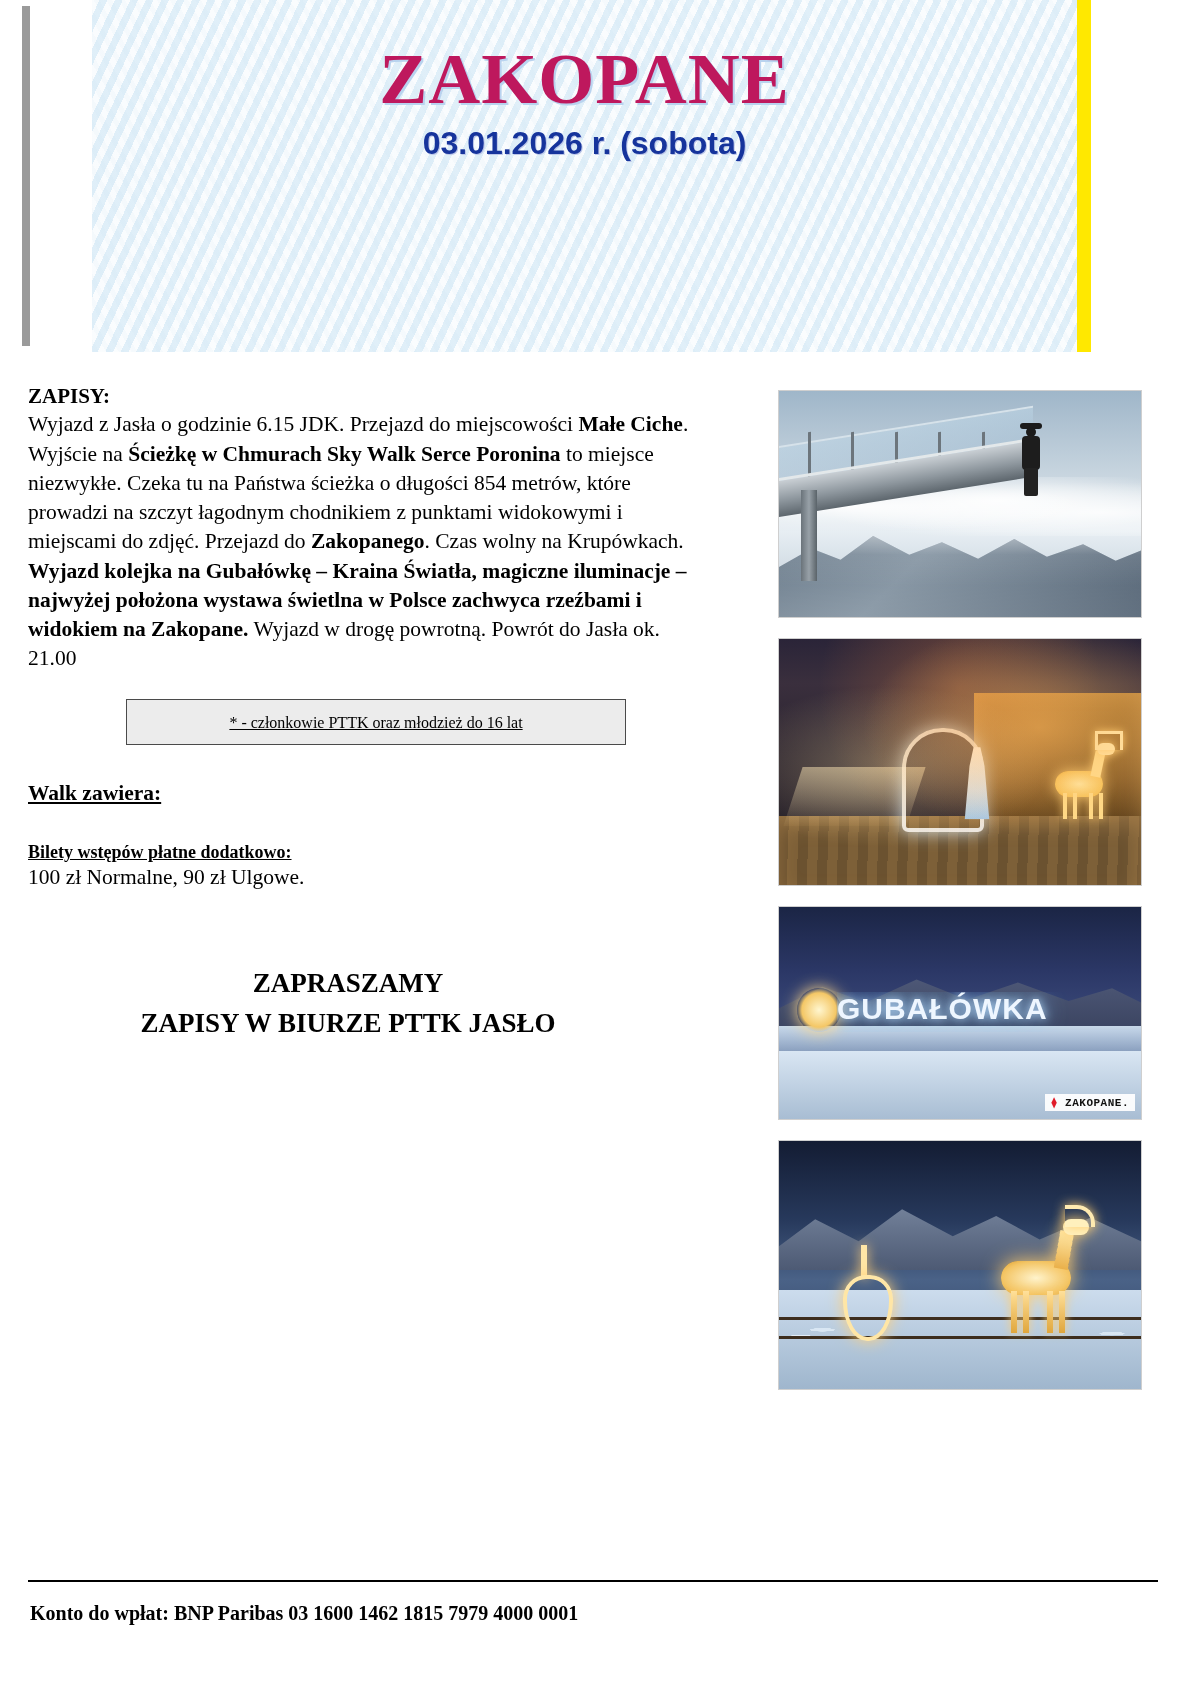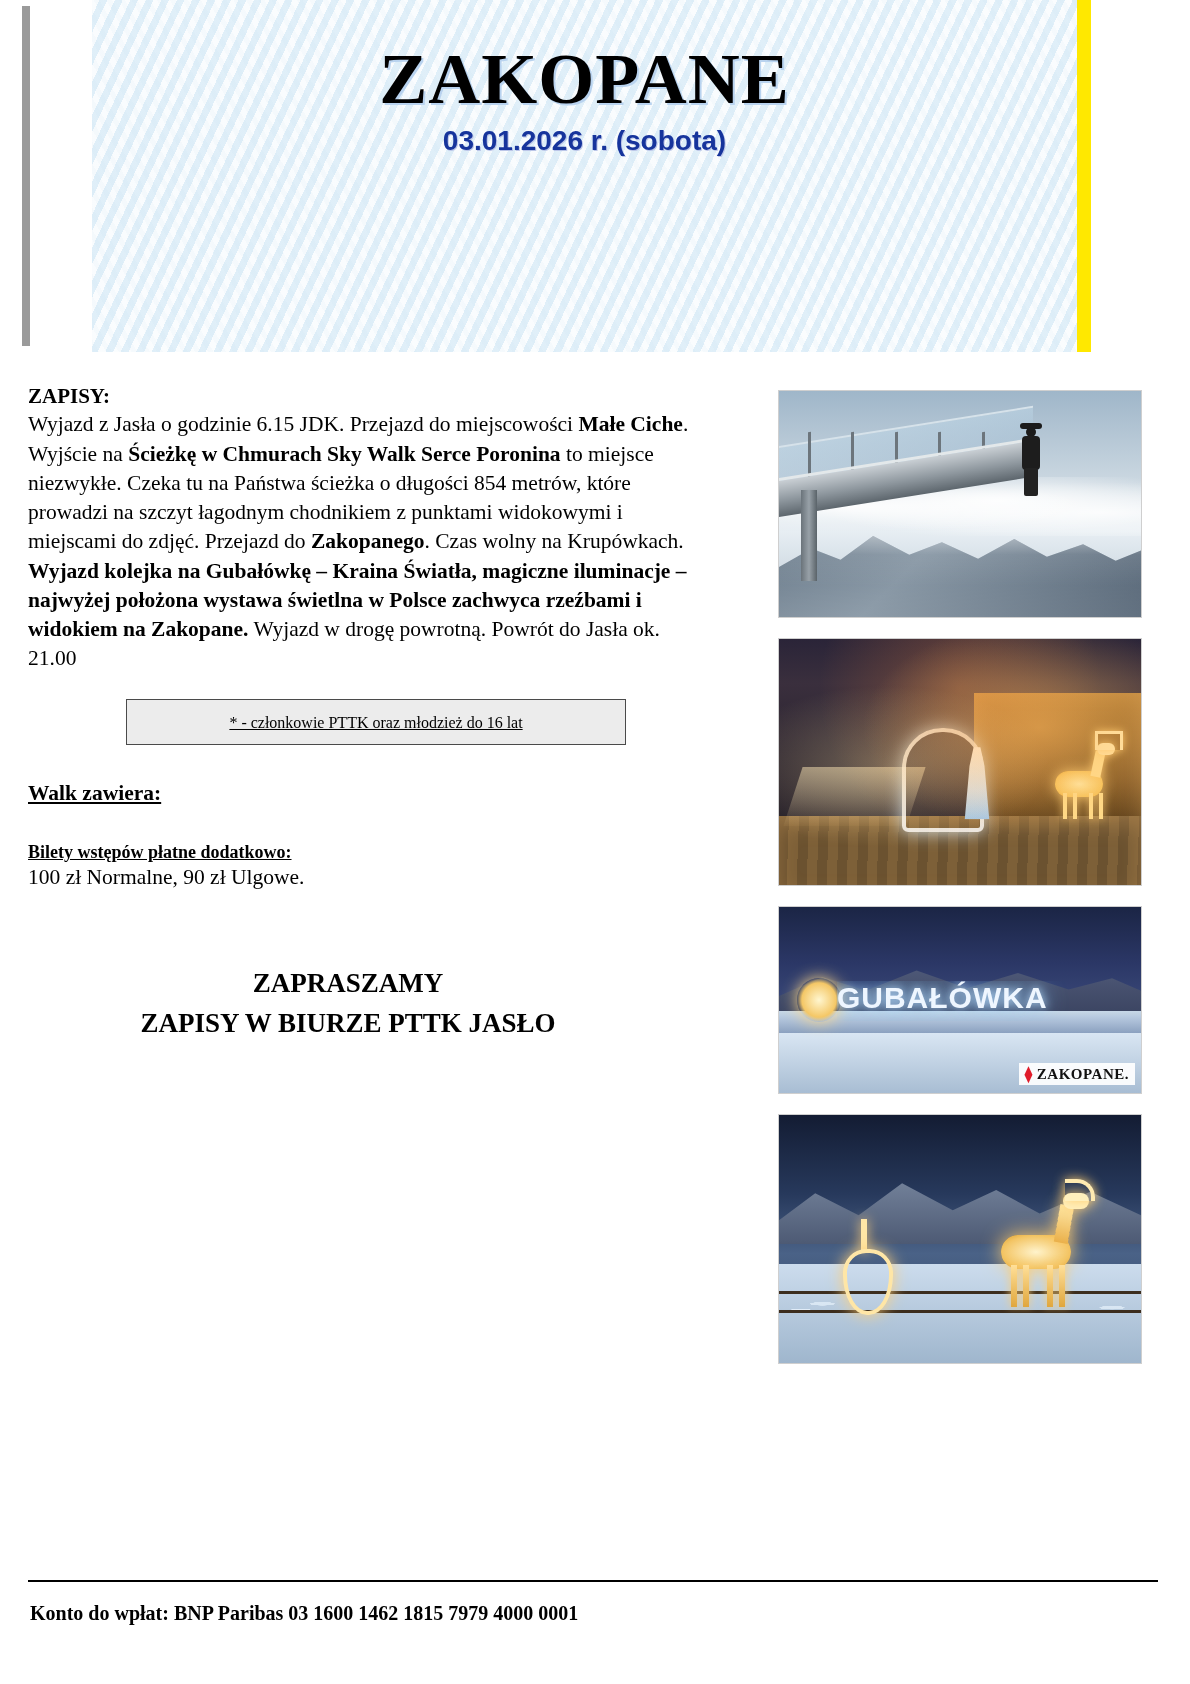--- a/index.html
+++ b/index.html
@@ -73,38 +73,38 @@
     top: 0px;
     width: 985px;
     height: 352px;
     text-align: center;
   }
   .title-1 {
     font-family: "Liberation Serif", serif;
     font-weight: bold;
     font-size: 72px;
     line-height: 1.05;
-    color: #000000;
+    color: #be185d;
     letter-spacing: 1px;
     margin-top: 42px;
     text-shadow: 2px 2px 0 #b9d3ef;
   }
   .title-2 {
     font-family: "Liberation Sans", sans-serif;
     font-weight: bold;
     font-size: 52px;
     line-height: 1.12;
     color: #e8132b;
     margin-top: 8px;
     text-shadow: 2px 2px 0 #f4b7bd;
   }
   .title-3 {
     font-family: "Liberation Sans", sans-serif;
     font-weight: bold;
-    font-size: 28px;
+    font-size: 32px;
     line-height: 1.1;
     color: #16349c;
     margin-top: 8px;
     text-shadow: 1px 1px 0 #bcc6e8;
   }
 
   
   .content {
     position: absolute;
     left: 28px;
@@ -185,21 +185,21 @@
   .photo {
     width: 364px;
     position: relative;
     overflow: hidden;
     margin-bottom: 20px;
     border: 1px solid #cfcfcf;
     box-sizing: border-box;
   }
   .photo-1 { height: 228px; }
   .photo-2 { height: 248px; }
-  .photo-3 { height: 188px; }
+  .photo-3 { height: 214px; }
   .photo-4 { height: 250px; }
 
   
   .p1-sky {
     position: absolute; inset: 0;
     background: linear-gradient(180deg, #9fb6c9 0%, #cdd9e2 42%, #e7eef3 62%, #b9c7d3 100%);
   }
   .p1-clouds {
     position: absolute; left: 0; top: 38%; width: 100%; height: 26%;
     background: radial-gradient(ellipse at 20% 50%, rgba(255,255,255,0.95) 0%, rgba(255,255,255,0) 60%),
@@ -350,22 +350,22 @@
   .p3-star {
     position: absolute; left: 5%; top: 38%; width: 44px; height: 44px;
     border-radius: 50%;
     background: radial-gradient(circle, #fff6cf 0%, #f4c766 55%, rgba(244,199,102,0) 72%);
     box-shadow: 0 0 16px #ffd98a;
   }
   .p3-badge {
     position: absolute; right: 6px; bottom: 8px;
     background: rgba(255,255,255,0.92);
     color: #111;
-    font-family: Liberation Serif, serif;
-    font-size: 15px;
+    font-family: Liberation Mono, monospace;
+    font-size: 11px;
     font-weight: bold;
     padding: 2px 6px;
     letter-spacing: 0.5px;
     text-align: right;
   }
   .p3-badge .dot { color: #e01b2a; }
 
   
   .p4-bg {
     position: absolute; inset: 0;

